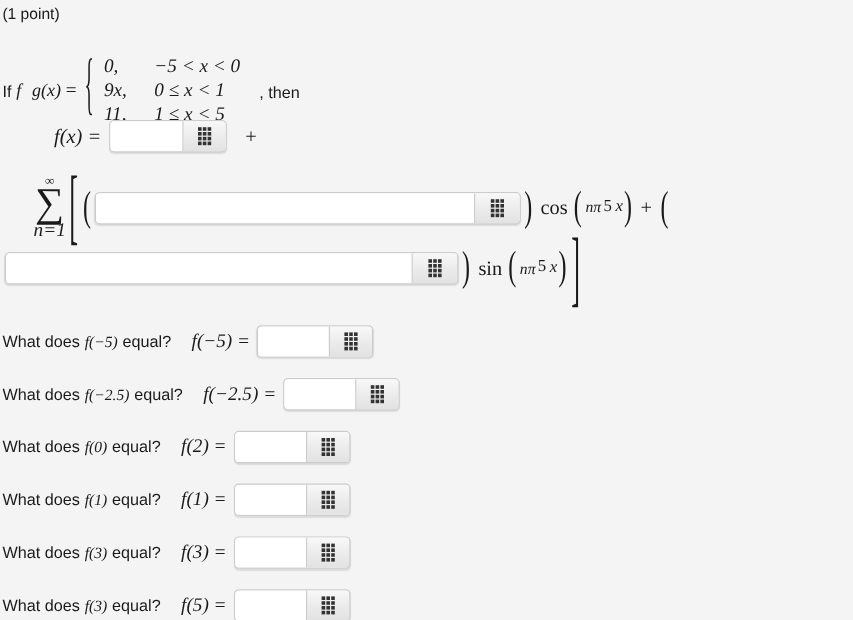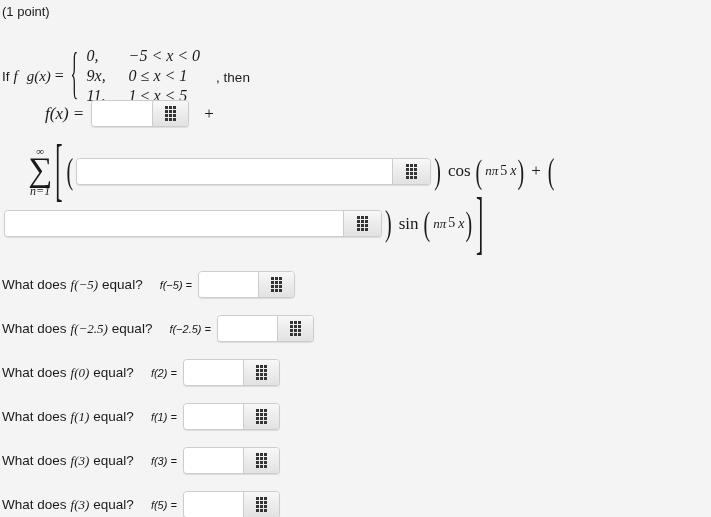--- a/index.html
+++ b/index.html
@@ -188,21 +188,21 @@
   }
   .sigma-top {
     font-size: 11px;
     margin-bottom: -2px;
   }
   .sigma-main {
     font-size: 34px;
     line-height: 0.9;
   }
   .sigma-bot {
-    font-size: 12px;
+    font-size: 16px;
     font-style: italic;
     margin-top: -1px;
     text-align: center;
   }
   .bigbracket {
     font-family: "Liberation Serif", serif;
     font-size: 22px;
     display: inline-block;
     transform: scaleY(3.2);
     transform-origin: center;
@@ -295,22 +295,22 @@
     left: 2px;
     display: flex;
     align-items: center;
     white-space: nowrap;
   }
   .qtext {
     font-family: "Liberation Sans", sans-serif;
     font-size: 13.5px;
   }
   .qeq {
-    font-family: Liberation Sans, sans-serif;
-    font-size: 11px;
+    font-family: Liberation Serif, serif;
+    font-size: 16px;
     margin-left: 17px;
     margin-right: 6px;
   }
 </style>
 </head>
 <body>
 
 <div class="point-label">(1 point)</div>
 
 <div class="intro-row">

